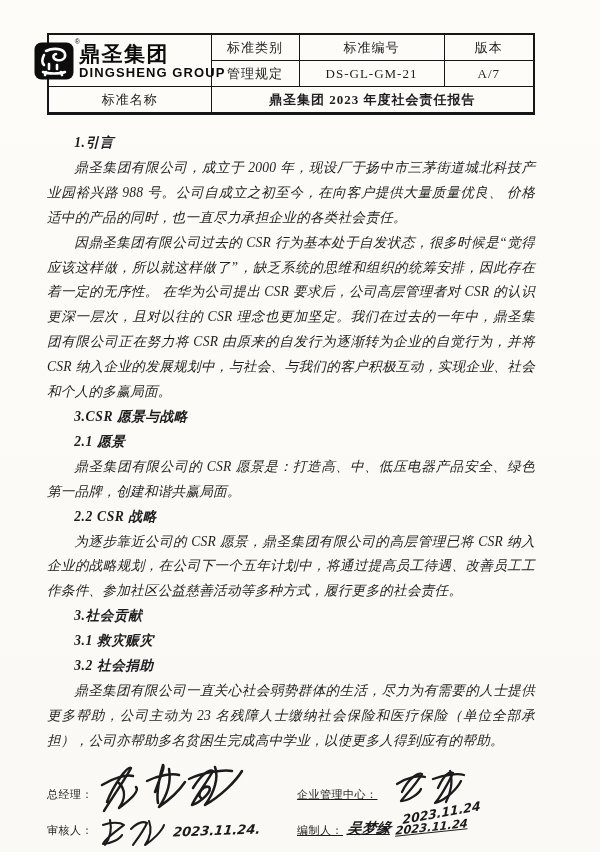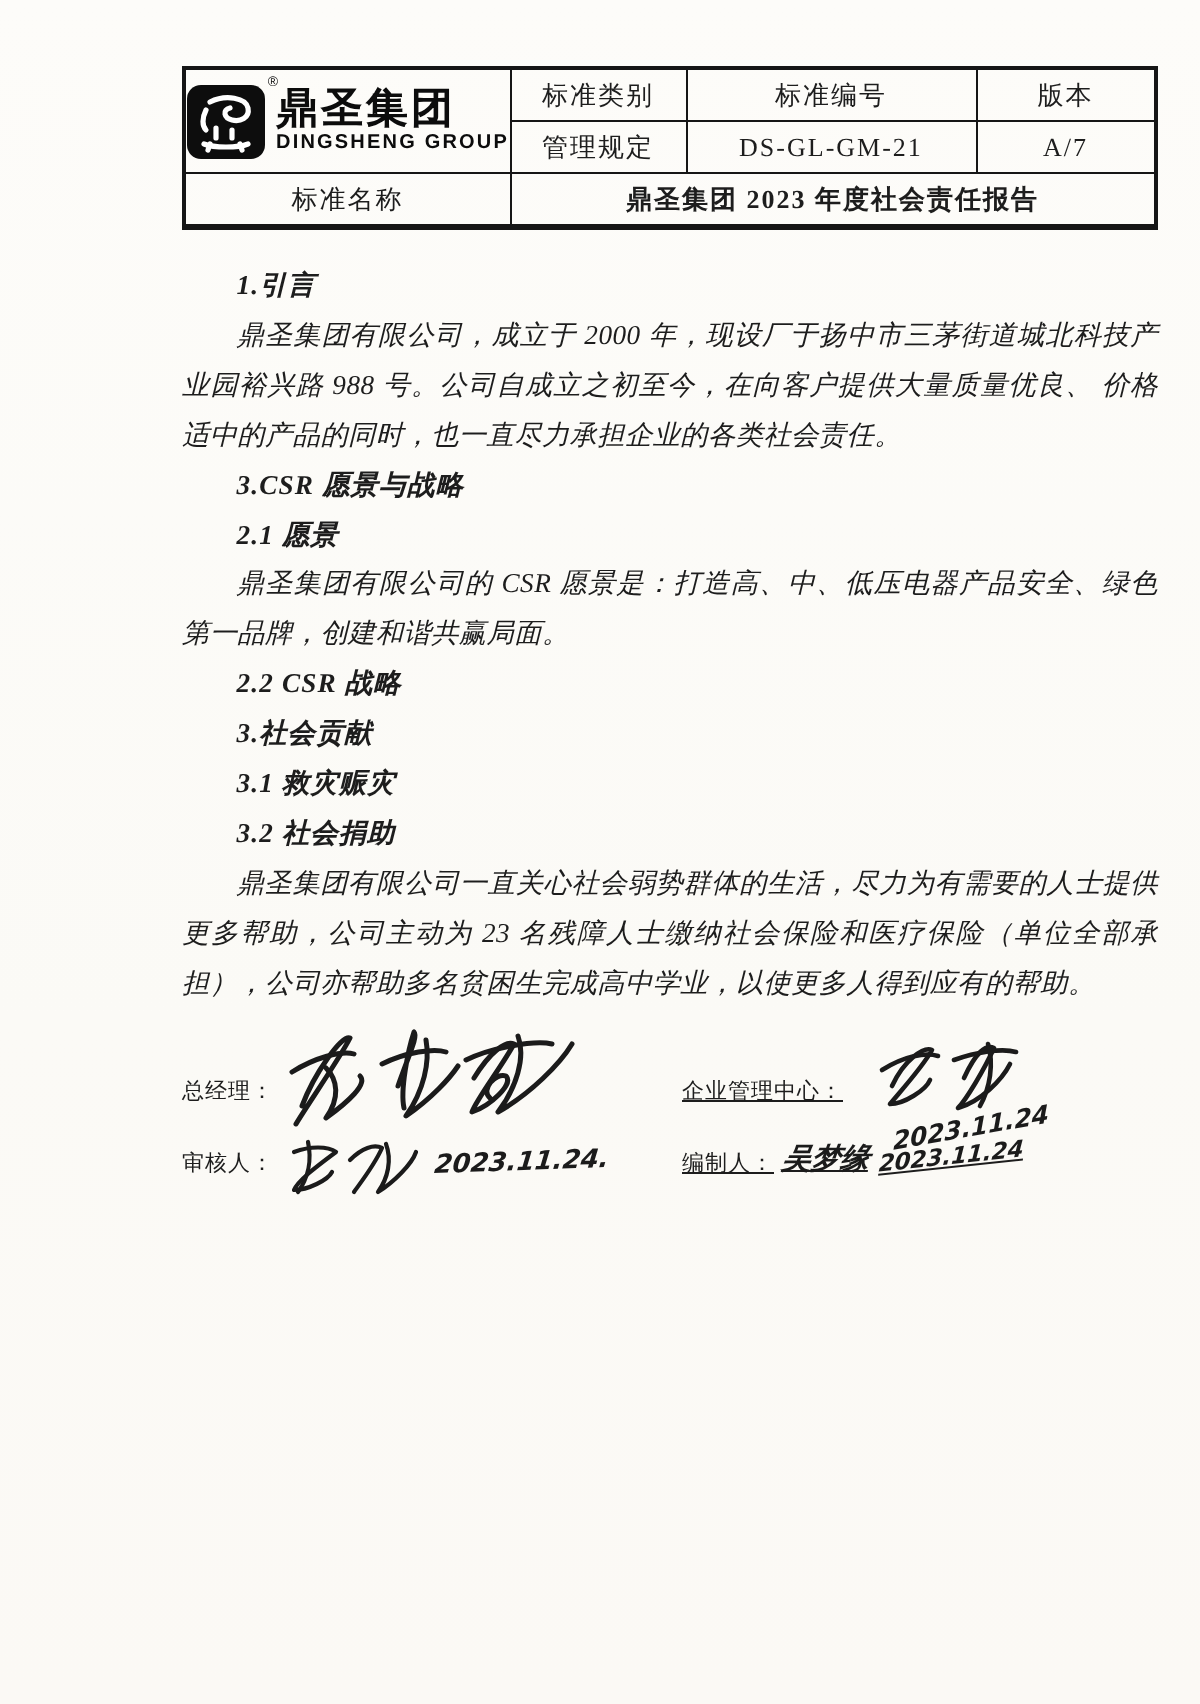--- a/index.html
+++ b/index.html
@@ -6,21 +6,21 @@
     margin: 0; padding: 0;
     width: 600px; height: 852px;
     overflow: hidden;
     background: #fcfbf8;
     font-family: "Liberation Serif", "DejaVu Serif", serif;
     color: #1d1d1d;
   }
   .paper {
     box-sizing: border-box;
     width: 600px; height: 852px;
-    padding: 33px 55px 0 91px;
+    padding: 33px 55px 0 47px;
     background: linear-gradient(180deg, #fdfcf9 0%, #fbfaf6 60%, #fbf9f5 100%);
     position: relative;
   }
 
   
   table.hdr {
     border-collapse: collapse;
     table-layout: fixed;
     width: 488px;
     border: 2.4px solid #161616;
@@ -48,21 +48,21 @@
     font-family: "Liberation Sans", sans-serif;
   }
   .logo-text { display: flex; flex-direction: column; align-items: flex-start; line-height: 1; }
   .logo-cn {
     font-family: "Liberation Sans", "DejaVu Sans", sans-serif;
     font-weight: bold; font-size: 21px; letter-spacing: 1.5px; color: #0c0c0c;
     white-space: nowrap;
   }
   .logo-en {
     font-family: "Liberation Sans", "DejaVu Sans", sans-serif;
-    font-weight: bold; font-size: 10px; letter-spacing: 1.1px; color: #0c0c0c;
+    font-weight: bold; font-size: 13px; letter-spacing: 1.1px; color: #0c0c0c;
     margin-top: 2px; white-space: nowrap;
   }
 
   
   #doc-body {
     margin-top: 16px;
     width: 488px;
     font-size: 13.6px;
     line-height: 24.9px;
     text-align: justify;
@@ -148,24 +148,26 @@
     <tr>
       <td>标准名称</td>
       <td colspan="3" class="doc-title">鼎圣集团 2023 年度社会责任报告</td>
     </tr>
   </tbody>
     </table>
 
   <div id="doc-body">
       <p class="heading">1.引言</p>
       <p class="para">鼎圣集团有限公司，成立于 2000 年，现设厂于扬中市三茅街道城北科技产业园裕兴路 988 号。公司自成立之初至今，在向客户提供大量质量优良、 价格适中的产品的同时，也一直尽力承担企业的各类社会责任。</p>
+      <p class="para">因鼎圣集团有限公司过去的 CSR 行为基本处于自发状态，很多时候是“觉得应该这样做，所以就这样做了”，缺乏系统的思维和组织的统筹安排，因此存在着一定的无序性。 在华为公司提出 CSR 要求后，公司高层管理者对 CSR 的认识更深一层次，且对以往的 CSR 理念也更加坚定。我们在过去的一年中，鼎圣集团有限公司正在努力将 CSR 由原来的自发行为逐渐转为企业的自觉行为，并将 CSR 纳入企业的发展规划中，与社会、与我们的客户积极互动，实现企业、社会和个人的多赢局面。</p>
       <p class="heading">3.CSR 愿景与战略</p>
       <p class="heading">2.1 愿景</p>
       <p class="para">鼎圣集团有限公司的 CSR 愿景是：打造高、中、低压电器产品安全、绿色第一品牌，创建和谐共赢局面。</p>
       <p class="heading">2.2 CSR 战略</p>
+      <p class="para">为逐步靠近公司的 CSR 愿景，鼎圣集团有限公司的高层管理已将 CSR 纳入企业的战略规划，在公司下一个五年计划中，将通过提高员工待遇、改善员工工作条件、参加社区公益慈善活动等多种方式，履行更多的社会责任。</p>
       <p class="heading">3.社会贡献</p>
       <p class="heading">3.1 救灾赈灾</p>
       <p class="heading">3.2 社会捐助</p>
       <p class="para">鼎圣集团有限公司一直关心社会弱势群体的生活，尽力为有需要的人士提供更多帮助，公司主动为 23 名残障人士缴纳社会保险和医疗保险（单位全部承担），公司亦帮助多名贫困生完成高中学业，以使更多人得到应有的帮助。</p>
     </div>
 
   <div class="sig-area">
     <div class="sig-row sig-row-1">
       <div class="sig-left">
         <span class="sig-label">总经理：</span>

